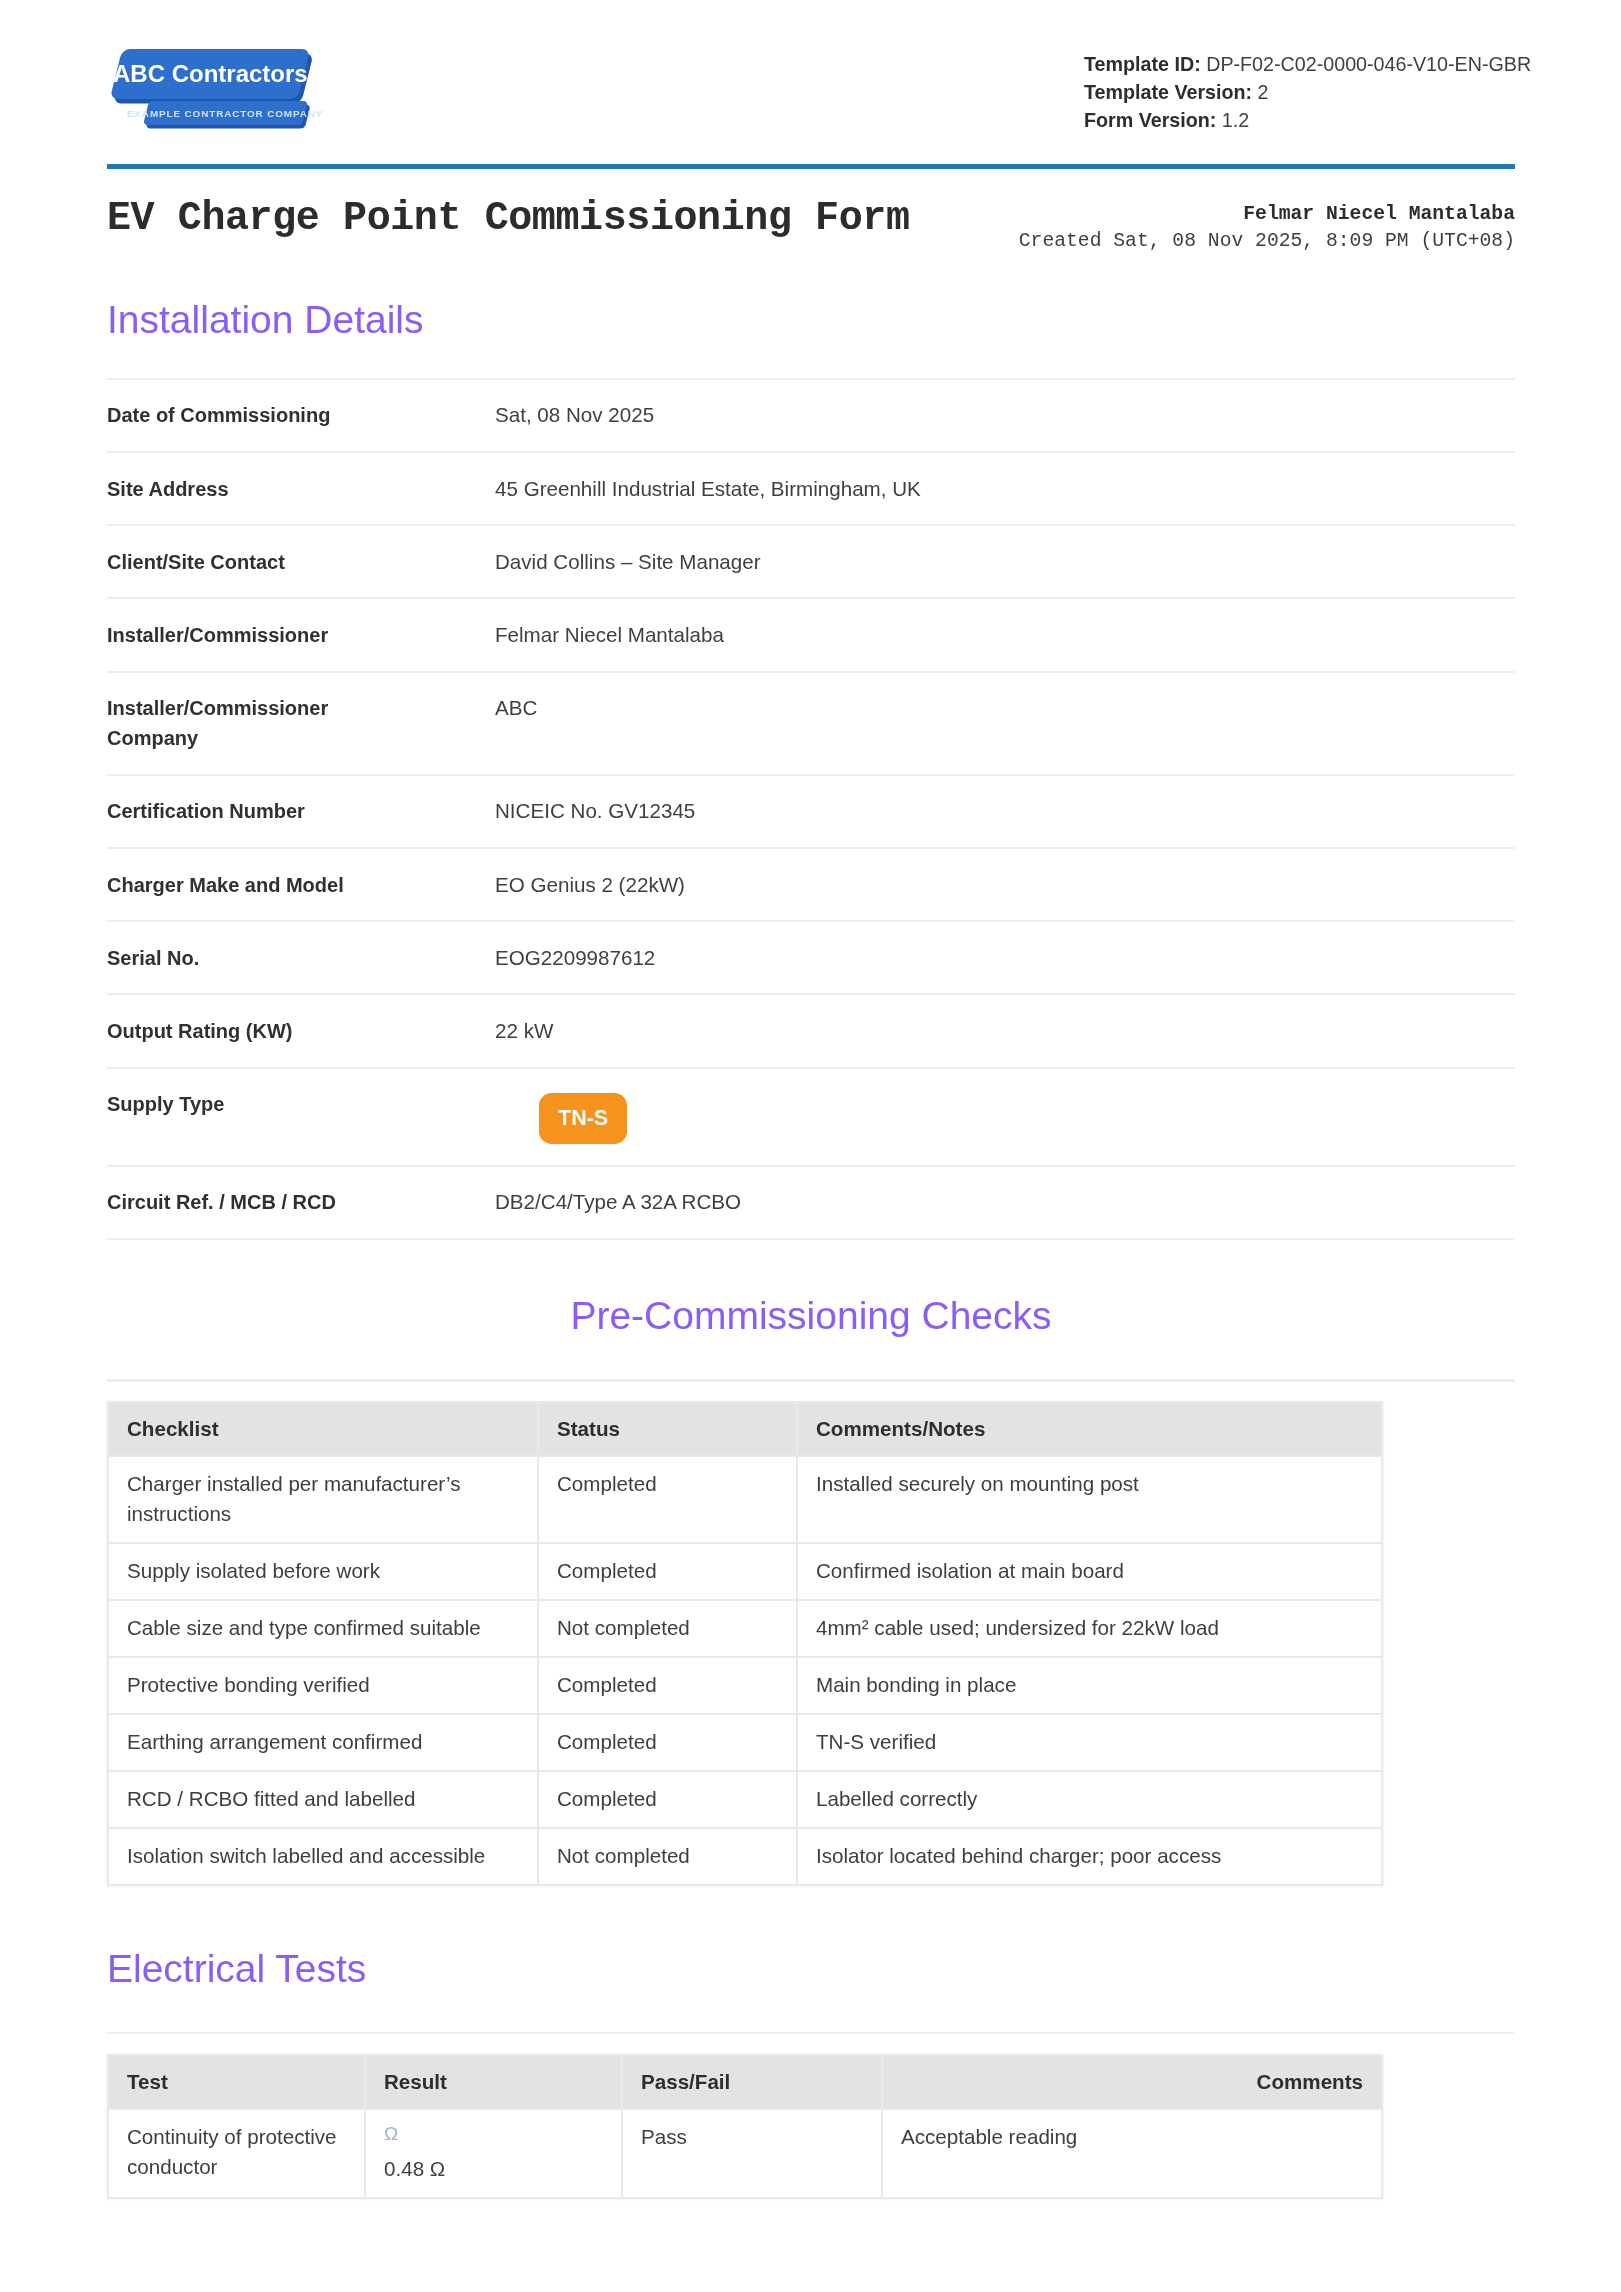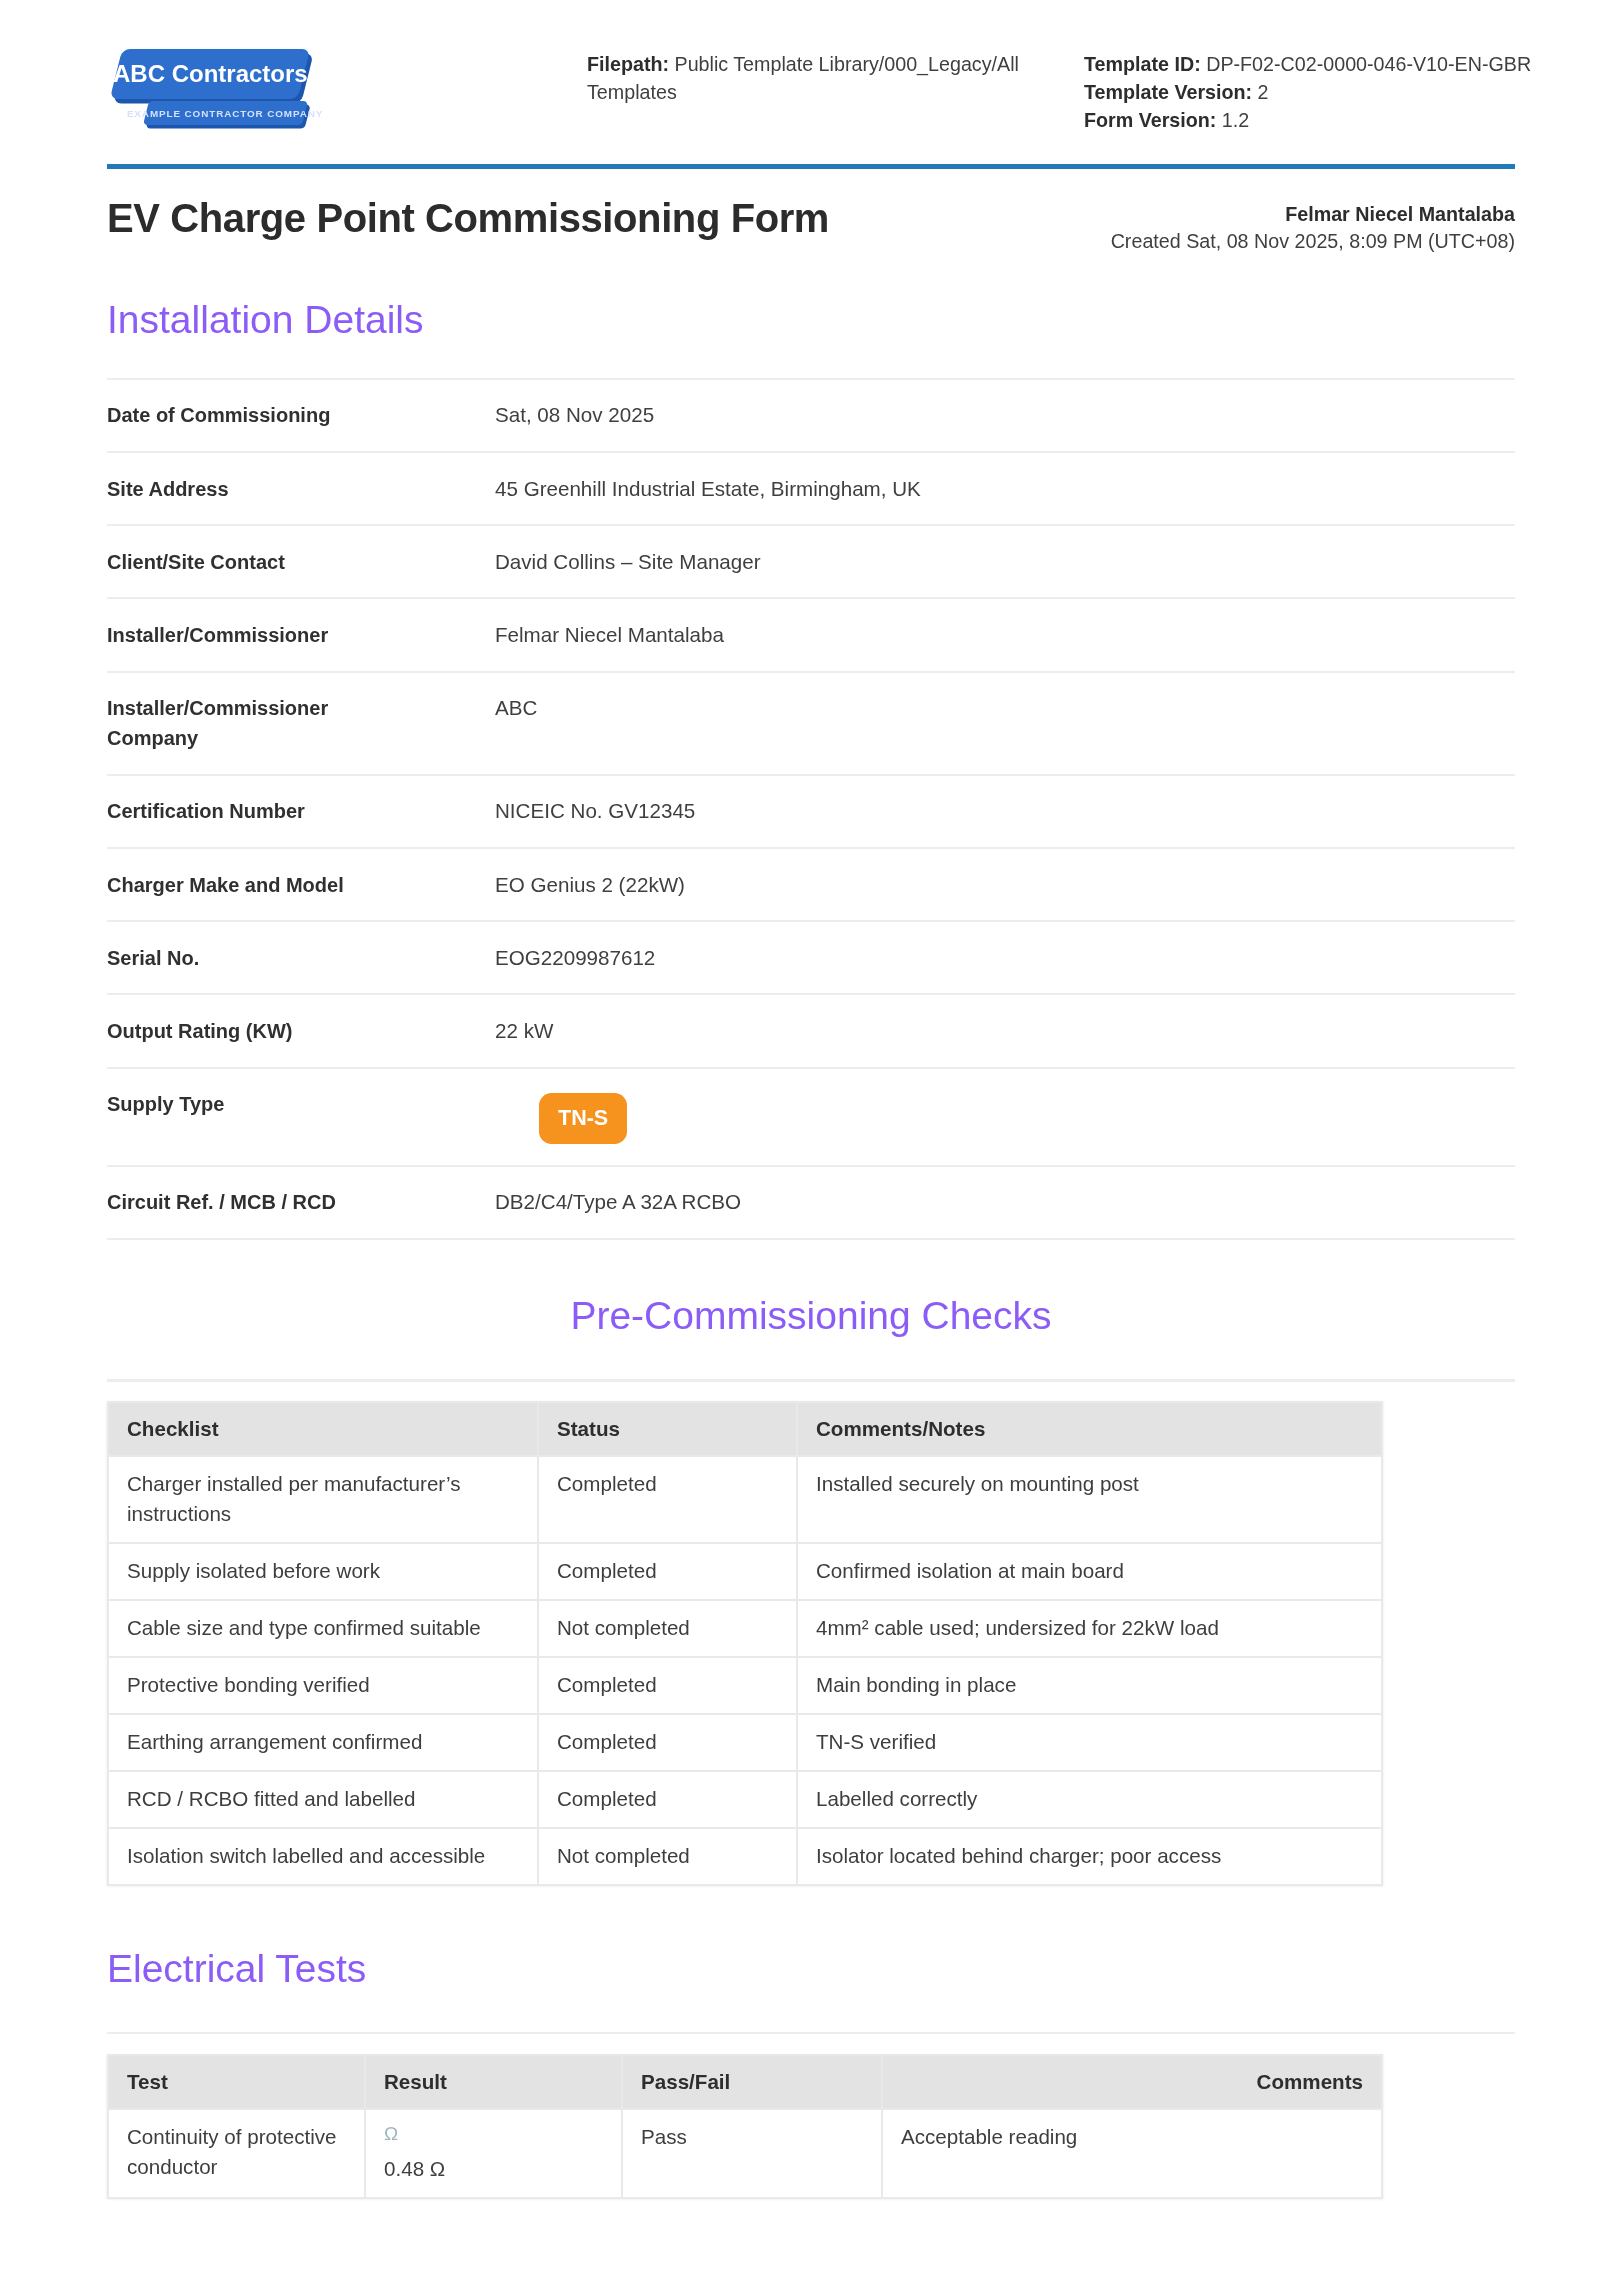--- a/index.html
+++ b/index.html
@@ -37,21 +37,21 @@
   }
   .meta-block { position:absolute; top:2.7px; font-size:19.7px; line-height:28px; color:#3f3f3f; }
   .meta-block b { color:#2d2d2d; }
   .meta-filepath { left:480px; width:466px; }
   .meta-template { left:977px; width:448px; }
 
   .rule-blue { height:4.5px; background:#2279b8; }
   .rule-gray { height:2.7px; background:#ededed; }
 
   
-  .title-row { display:flex; justify-content:space-between; align-items:flex-start; margin-top:27px; }
+  .title-row { display:flex; justify-content:space-between; align-items:flex-start; margin-top:27px;font-family:Liberation Mono, monospace; }
   h1 { font-size:40px; font-weight:700; color:#2c2c2c; letter-spacing:-0.4px; }
   .created-by { text-align:right; font-size:19.7px; line-height:27px; padding-top:5.4px; color:#3f3f3f; }
   .created-by .author { font-weight:bold; color:#2d2d2d; }
 
   h2 { font-size:39px; font-weight:400; color:#8b5cf6; }
   .h2-install { margin-top:43px; }
   .h2-pre { margin-top:54px;text-align:center; }
   .h2-elec { margin-top:61px; }
 
   
@@ -104,24 +104,20 @@
 <div class="page">
 
   <div class="head-row">
     <div class="logo">
       <div class="logo-main">
         <span class="logo-text">ABC Contractors</span>
       </div>
       <div class="logo-sub">
         <span class="logo-tagline">EXAMPLE CONTRACTOR COMPANY</span>
       </div>
-    </div>
-    <div class="meta-block meta-filepath">
-      <b>Filepath:</b>
-      <span>Public Template Library/000_Legacy/All Templates</span>
     </div>
     <div class="meta-block meta-template">
       <div>
         <b>Template ID:</b>
         <span>DP-F02-C02-0000-046-V10-EN-GBR</span>
       </div>
       <div>
         <b>Template Version:</b>
         <span>2</span>
       </div>

